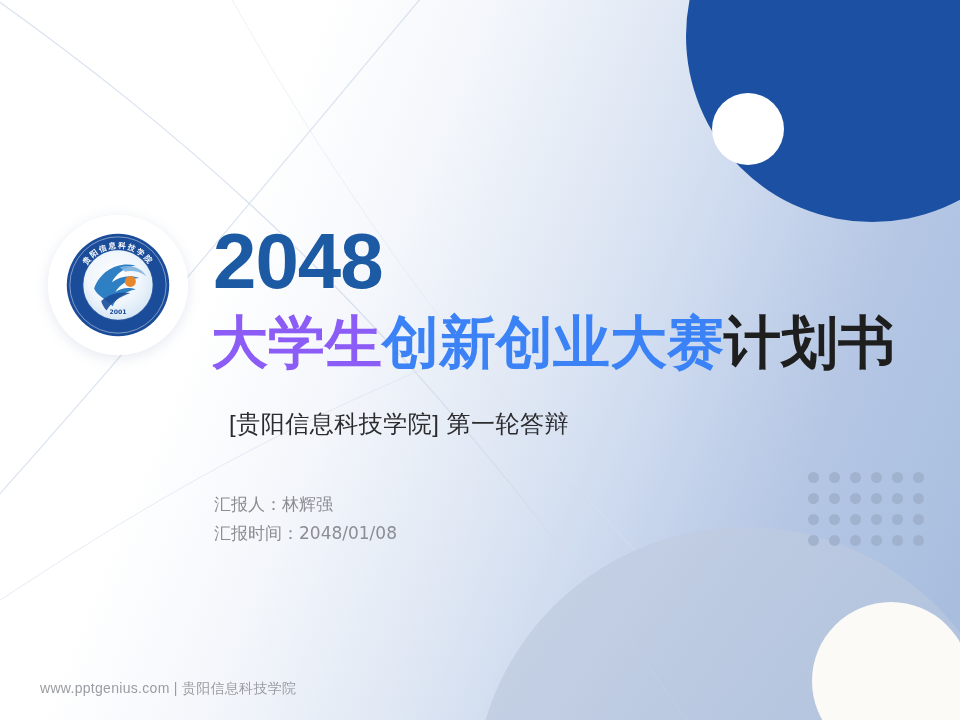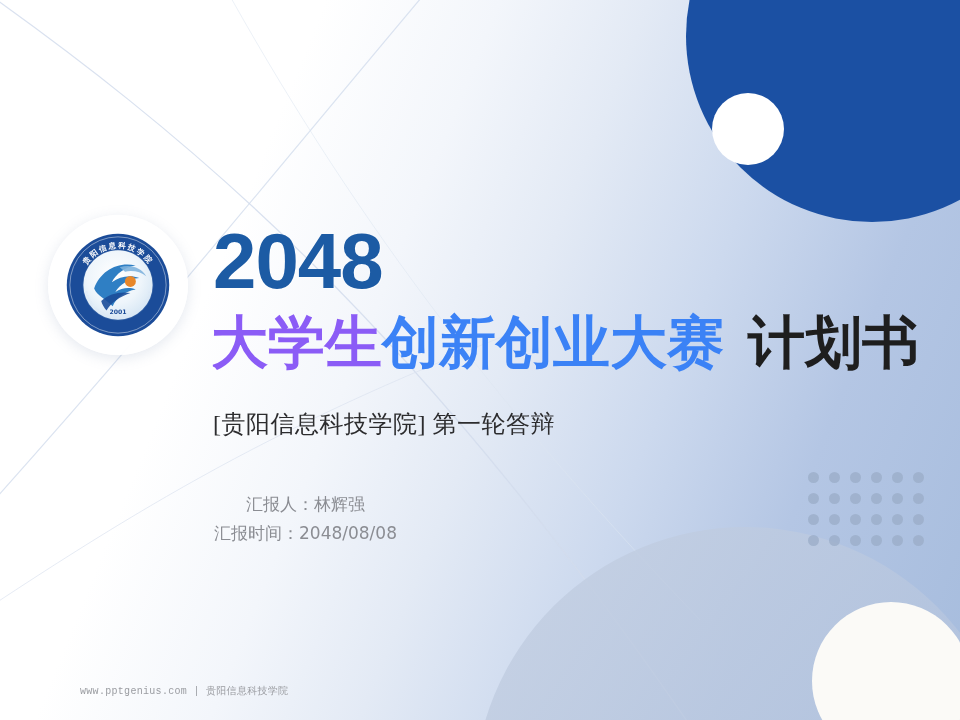--- a/index.html
+++ b/index.html
@@ -123,46 +123,44 @@
     font-size: 57px;
     font-weight: 700;
     line-height: 1.12;
     white-space: nowrap;
     letter-spacing: 0px;
     font-family: "DejaVu Sans", "Liberation Sans", sans-serif;
   }
 
   .subtitle {
     position: absolute;
-    top: 408px; left: 0;
+    top: 408px; left: 16px;
     font-size: 24px;
     color: #2c2c2e;
     letter-spacing: 0.5px;
-    font-family: Liberation Serif, serif;
+    font-family: Liberation Sans, sans-serif;
   }
   .meta {
     position: absolute;
     top: 490px; left: 1px;
     font-size: 17px;
     color: #8b8d93;
     line-height: 1.72;
     font-family: "DejaVu Sans", "Liberation Sans", sans-serif;
-    text-align: center;
   }
   .meta div { white-space: nowrap; }
 
   
   .footer {
     position: absolute;
     left: 40px; bottom: 22px;
-    font-size: 10px;
+    font-size: 14px;
     color: #9a9ca1;
     letter-spacing: 0.3px;
-    font-family: Liberation Mono, monospace;
-    margin-left: 40px;
+    font-family: Liberation Sans, sans-serif;
   }
 </style>
 </head>
 <body>
 
 <div class="slide">
 
   <div class="bg-base"></div>
 
   <svg class="arcs" width="960" height="720" viewBox="0 0 960 720" aria-hidden="true">
@@ -238,25 +236,25 @@
       </g>
 
       <text x="60" y="93" font-size="7" font-weight="700" fill="#1b4c99" text-anchor="middle" font-family="DejaVu Sans, sans-serif">2001</text>
     </svg>
   </div>
 
   <div class="text-col">
 
     <div class="year">2048</div>
 
-    <div class="headline" id="headline"><span style="color: #8b5cf6;">大学生</span><span style="color: #3b82f6;">创新创业大赛</span><span style="color: rgb(30, 30, 30); margin-left: 24px;">计划书</span></div>
+    <div class="headline" id="headline"><span style="color: #8b5cf6;">大学生</span><span style="color: #3b82f6;">创新创业大赛</span><span style="color: rgb(30, 30, 30);">计划书</span></div>
 
     <div class="subtitle">[贵阳信息科技学院] 第一轮答辩</div>
 
     <div class="meta">
       <div>汇报人：林辉强</div>
-      <div>汇报时间：2048/08/08</div>
+      <div>汇报时间：2048/01/08</div>
     </div>
   </div>
 
   <div class="footer">www.pptgenius.com | 贵阳信息科技学院</div>
 
 </div>
 
 </body></html>

